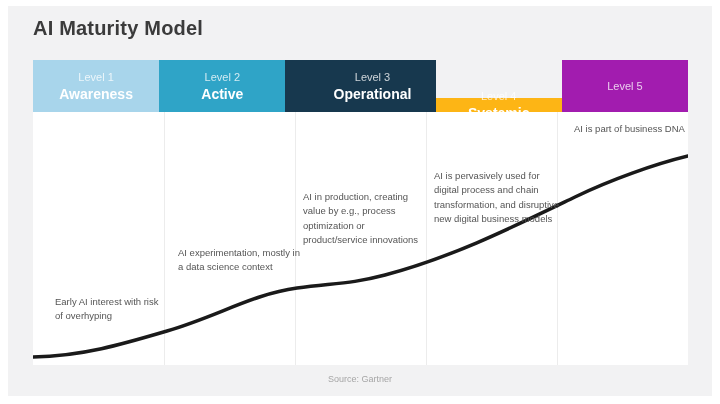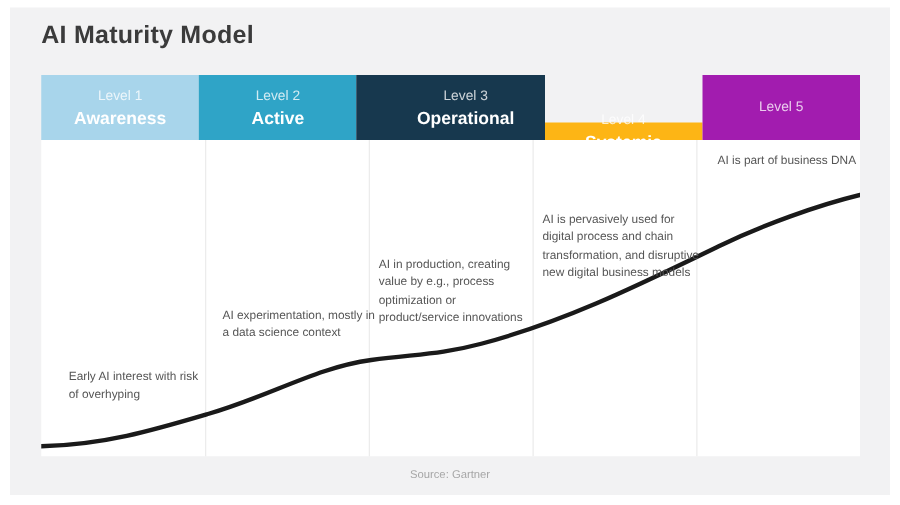--- a/index.html
+++ b/index.html
@@ -37,21 +37,21 @@
     position:absolute; top:0; bottom:0; width:1px; background:#ECECEC;
   }
   .sep.s1 { left:131px; } .sep.s2 { left:262px; }
   .sep.s3 { left:393px; } .sep.s4 { left:524px; }
   .curve-svg { position:absolute; left:0; top:0; width:655px; height:253px; }
   .desc {
     position:absolute; font-size:9.5px; line-height:1.5; color:#555555;
   }
   .d1 { left:22px;  top:183px; width:112px; }
   .d2 { left:145px; top:134px; width:126px; }
-  .d3 { left:270px; top:78px;  width:120px;margin-top:15px; }
+  .d3 { left:270px; top:78px;  width:120px; }
   .d4 { left:401px; top:25px;  width:126px;margin-top:32px; }
   .d5 { left:541px; top:10px;  width:118px; }
   .source {
     position:absolute; left:0; right:0; top:368px;
     text-align:center; font-size:9px; color:#A6A6A6;
   }
 </style>
 </head>
 <body>
 

